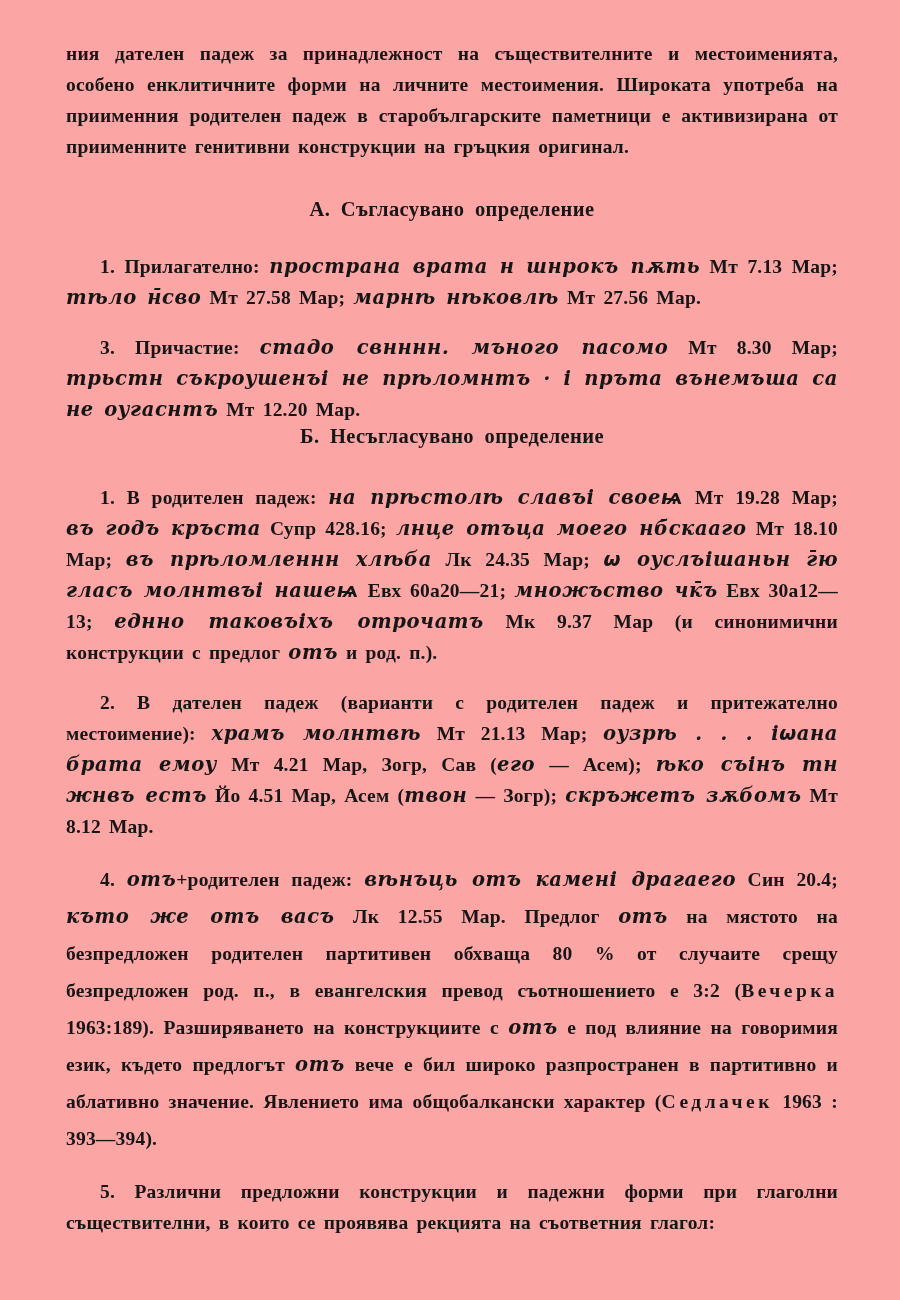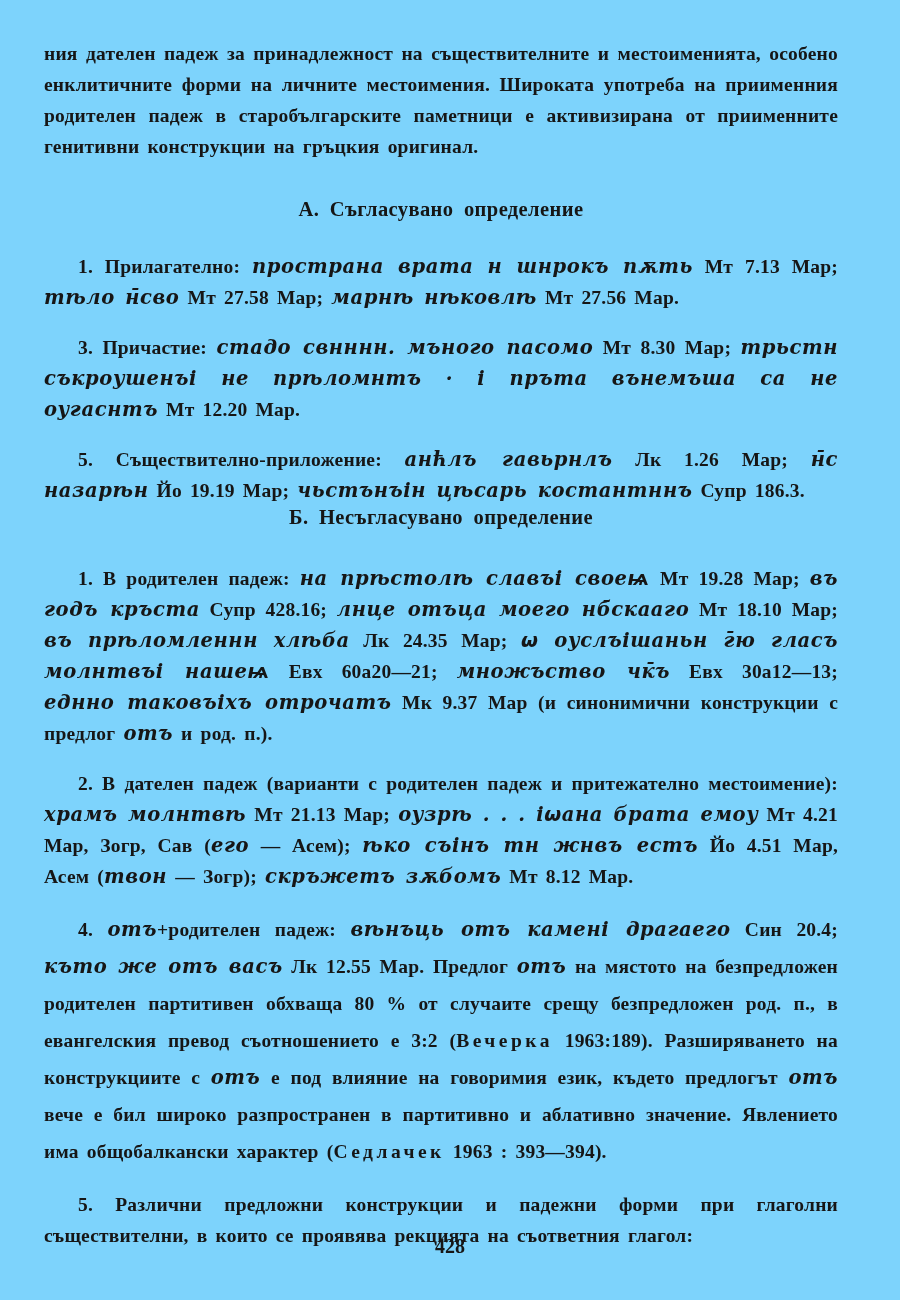--- a/index.html
+++ b/index.html
@@ -4,25 +4,25 @@
 <style>
   html, body { margin: 0; padding: 0; }
   body {
     width: 900px; height: 1300px;
     background: #f4f2ee;
     font-family: "Liberation Serif", serif;
   }
   .page {
     position: relative;
     width: 900px; height: 1300px;
-    background: #7dd3fc;
+    background: #fca5a5;
     color: #161616;
     overflow: hidden;
     box-sizing: border-box;
-    padding: 38px 62px 0 44px;
+    padding: 38px 62px 0 66px;
   }
   .body-text p {
     margin: 0;
     font-size: 19.5px;
     font-weight: bold;
     line-height: 37px;
     text-align: justify;
     letter-spacing: 0.2px;
     word-spacing: 3px;
   }
@@ -62,25 +62,23 @@
 
 <article class="page">
   <div class="body-text">
 
     <p class="intro ocsline"><span class="run-n">ния дателен падеж за принадлежност на съществителните и местоименията, особено енклитичните форми на личните местоимения. Широката употреба на приименния родителен падеж в старобългарските паметници е активизирана от приименните генитивни конструкции на гръцкия оригинал.</span></p>
 
     <h2 class="section-heading heading-a">А. Съгласувано определение</h2>
 
     <p class="item ocsline"><span class="run-n">1. Прилагателно: </span><span class="run-o">пространа врата н шнрокъ пѫть</span><span class="run-n"> Мт 7.13 Мар; </span><span class="run-o">тѣло н̄сво</span><span class="run-n"> Мт 27.58 Мар; </span><span class="run-o">марнѣ нѣковлѣ</span><span class="run-n"> Мт 27.56 Мар.</span></p>
     <p class="item ocsline"><span class="run-n">3. Причастие: </span><span class="run-o">стадо свнннн. мъного пасомо</span><span class="run-n"> Мт 8.30 Мар; </span><span class="run-o">трьстн съкроушенъі не прѣломнтъ · і пръта вънемъша са не оугаснтъ</span><span class="run-n"> Мт 12.20 Мар.</span></p>
-    <p class="item ocsline"><span class="run-n">5. Съществително-приложение: </span><span class="run-o">анћлъ гавьрнлъ</span><span class="run-n"> Лк 1.26 Мар; </span><span class="run-o">н̄с назарѣн</span><span class="run-n"> Йо 19.19 Мар; </span><span class="run-o">чьстънъін цѣсарь костантннъ</span><span class="run-n"> Супр 186.3.</span></p>
 
     <h2 class="section-heading heading-b">Б. Несъгласувано определение</h2>
 
     <p class="item ocsline"><span class="run-n">1. В родителен падеж: </span><span class="run-o">на прѣстолѣ славъі своеѩ</span><span class="run-n"> Мт 19.28 Мар; </span><span class="run-o">въ годъ кръста</span><span class="run-n"> Супр 428.16; </span><span class="run-o">лнце отъца моего нб̄скааго</span><span class="run-n"> Мт 18.10 Мар; </span><span class="run-o">въ прѣломленнн хлѣба</span><span class="run-n"> Лк 24.35 Мар; </span><span class="run-o">ѡ оуслъішаньн г̄ю гласъ молнтвъі нашеѩ</span><span class="run-n"> Евх 60а20—21; </span><span class="run-o">множъство чк̄ъ</span><span class="run-n"> Евх 30а12—13; </span><span class="run-o">еднно таковъіхъ отрочатъ</span><span class="run-n"> Мк 9.37 Мар (и синонимични конструкции с предлог </span><span class="run-o">отъ</span><span class="run-n"> и род. п.).</span></p>
     <p class="item ocsline"><span class="run-n">2. В дателен падеж (варианти с родителен падеж и притежателно местоимение): </span><span class="run-o">храмъ молнтвѣ</span><span class="run-n"> Мт 21.13 Мар; </span><span class="run-o">оузрѣ . . . іѡана брата емоу</span><span class="run-n"> Мт 4.21 Мар, Зогр, Сав (</span><span class="run-o">его</span><span class="run-n"> — Асем); </span><span class="run-o">ѣко съінъ тн жнвъ естъ</span><span class="run-n"> Йо 4.51 Мар, Асем (</span><span class="run-o">твон</span><span class="run-n"> — Зогр); </span><span class="run-o">скръжетъ зѫбомъ</span><span class="run-n"> Мт 8.12 Мар.</span></p>
     <p class="item"><span class="run-n">4. </span><span class="run-o">отъ</span><span class="run-n">+родителен падеж: </span><span class="run-o">вѣнъць отъ камені драгаего</span><span class="run-n"> Син 20.4; </span><span class="run-o">къто же отъ васъ</span><span class="run-n"> Лк 12.55 Мар. Предлог </span><span class="run-o">отъ</span><span class="run-n"> на мястото на безпредложен родителен партитивен обхваща 80 % от случаите срещу безпредложен род. п., в евангелския превод съотношението е 3:2 (</span><span class="run-sp">Вечерка</span><span class="run-n"> 1963:189). Разширяването на конструкциите с </span><span class="run-o">отъ</span><span class="run-n"> е под влияние на говоримия език, където предлогът </span><span class="run-o">отъ</span><span class="run-n"> вече е бил широко разпространен в партитивно и аблативно значение. Явлението има общобалкански характер (</span><span class="run-sp">Седлачек</span><span class="run-n"> 1963 : 393—394).</span></p>
     <p class="item ocsline"><span class="run-n">5. Различни предложни конструкции и падежни форми при глаголни съществителни, в които се проявява рекцията на съответния глагол: </span></p>
 
   </div>
 
-  <div class="page-number">428</div>
 </article>
 
 </body></html>

